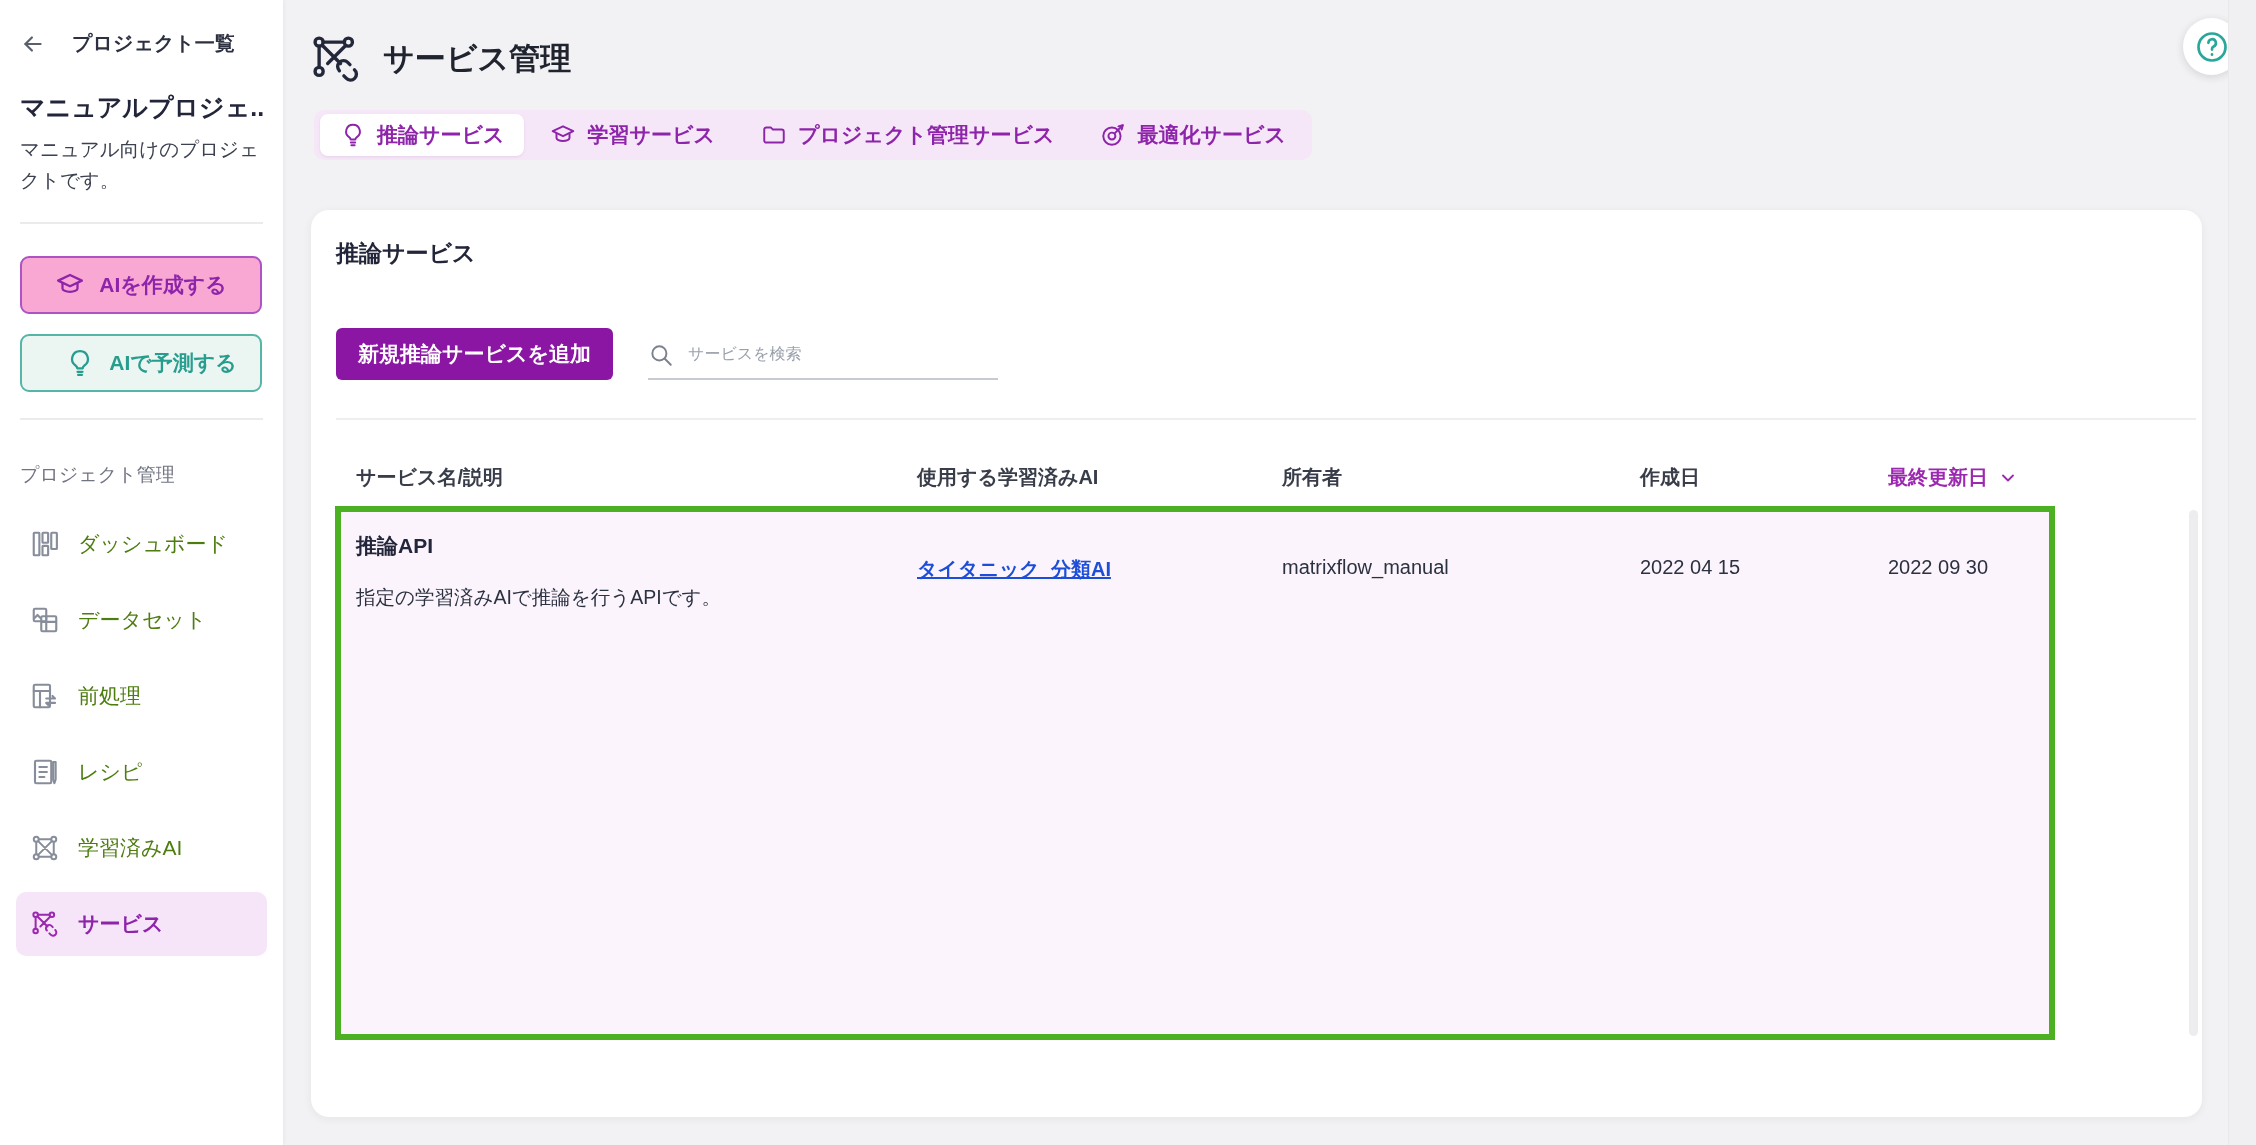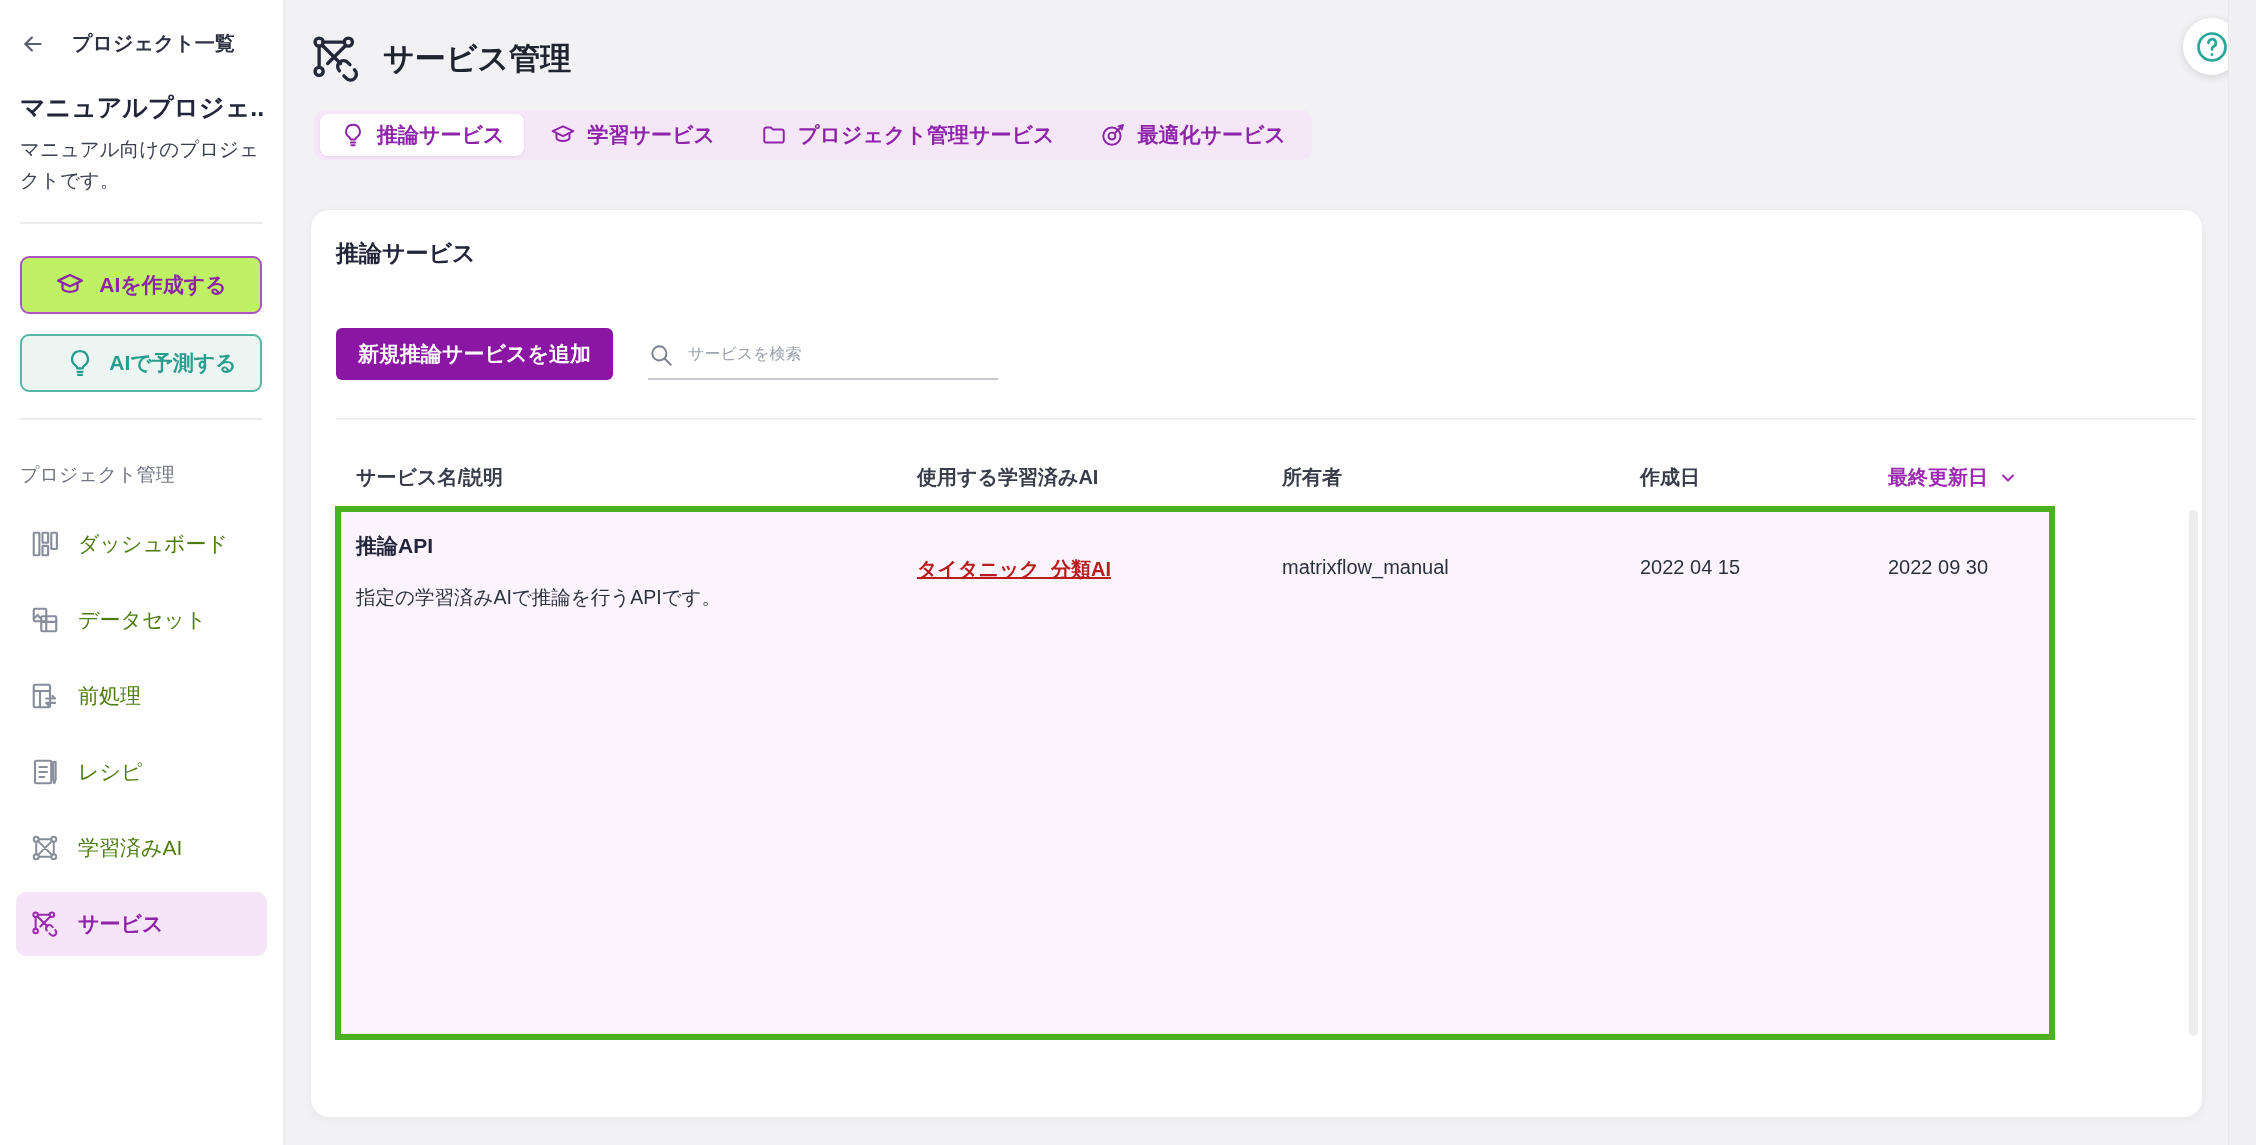--- a/index.html
+++ b/index.html
@@ -16,21 +16,21 @@
   .back-link { display:flex; align-items:center; gap:26px; margin:30px 20px 0;
     font-size:20px; font-weight:bold; color:#2c3040; cursor:pointer; }
   .back-link .ic { color:#595f6b; }
   .proj-title { margin:34px 20px 0; font-size:25px; font-weight:bold; color:#23263a;
     white-space:nowrap; overflow:hidden; }
   .proj-desc { margin:10px 20px 0; width:250px; font-size:19.5px; line-height:1.6; color:#3c4150; }
   .sb-divider { height:0; border-top:2px solid #ebebee; margin:26px 20px 0; }
   .sb-btn { display:flex; align-items:center; justify-content:center; gap:14px;
     width:242px; height:58px; margin:32px 0 0 20px; border-radius:9px;
     font-size:21px; font-weight:bold; cursor:pointer; }
-  .sb-btn.create { background:#bef264; border:2px solid #ae53c3; color:#8e24aa; }
+  .sb-btn.create { background:#f9a8d4; border:2px solid #ae53c3; color:#8e24aa; }
   .sb-btn.predict { background:#ebf6f3; border:2px solid #55b5a6; color:#279d8e; margin-top:20px;padding-left:20px; }
   .section-label { margin:42px 20px 0; font-size:19px; color:#717582; }
   .nav { margin-top:24px; }
   .nav-item { display:flex; align-items:center; gap:18px; height:64px; margin:12px 16px 0;
     padding:0 14px; border-radius:10px; font-size:21px; color:#4d7c0f; cursor:pointer; }
   .nav-item .ic { color:#878d9a; }
   .nav-item.active { background:#f6e4f8; color:#8e24aa; font-weight:bold; }
   .nav-item.active .ic { color:#9c27b0; }
 
   
@@ -67,21 +67,21 @@
     font-size:20px; font-weight:bold; color:#383d49; }
   .th { position:absolute; top:8px; white-space:nowrap; }
   .th1 { left:45px; } .th2 { left:606px; } .th3 { left:971px; } .th4 { left:1329px; }
   .th5 { left:1577px; color:#9c27b0; display:flex; align-items:center; gap:10px; cursor:pointer; }
 
   .row-box { position:absolute; left:24px; top:296px; width:1720px; height:534px;
     border:6px solid #4cb122; background:#fbf4fc; cursor:pointer; }
   .cell { position:absolute; white-space:nowrap; font-size:20px; color:#2c3140; }
   .svc-name { left:15px; top:20px; font-size:21px; font-weight:bold; color:#23263a; }
   .svc-desc { left:15px; top:72px; font-size:19.5px; }
-  .svc-link { left:576px; top:44px; color:#b91c1c; text-decoration:underline; font-weight:bold; cursor:pointer; }
+  .svc-link { left:576px; top:44px; color:#1d4ed8; text-decoration:underline; font-weight:bold; cursor:pointer; }
   .svc-owner { left:941px; top:44px; }
   .svc-created { left:1299px; top:44px; }
   .svc-updated { left:1547px; top:44px; }
 
   .inner-scrollbar { position:absolute; left:1878px; top:300px; width:9px; height:526px;
     background:#ededf0; border-radius:5px; }
   .page-scrollbar { position:absolute; right:0; top:0; width:28px; height:1145px;
     background:#f0f0f2; border-left:1px solid #e9e9ec; z-index:3; }
 </style>
 </head>

